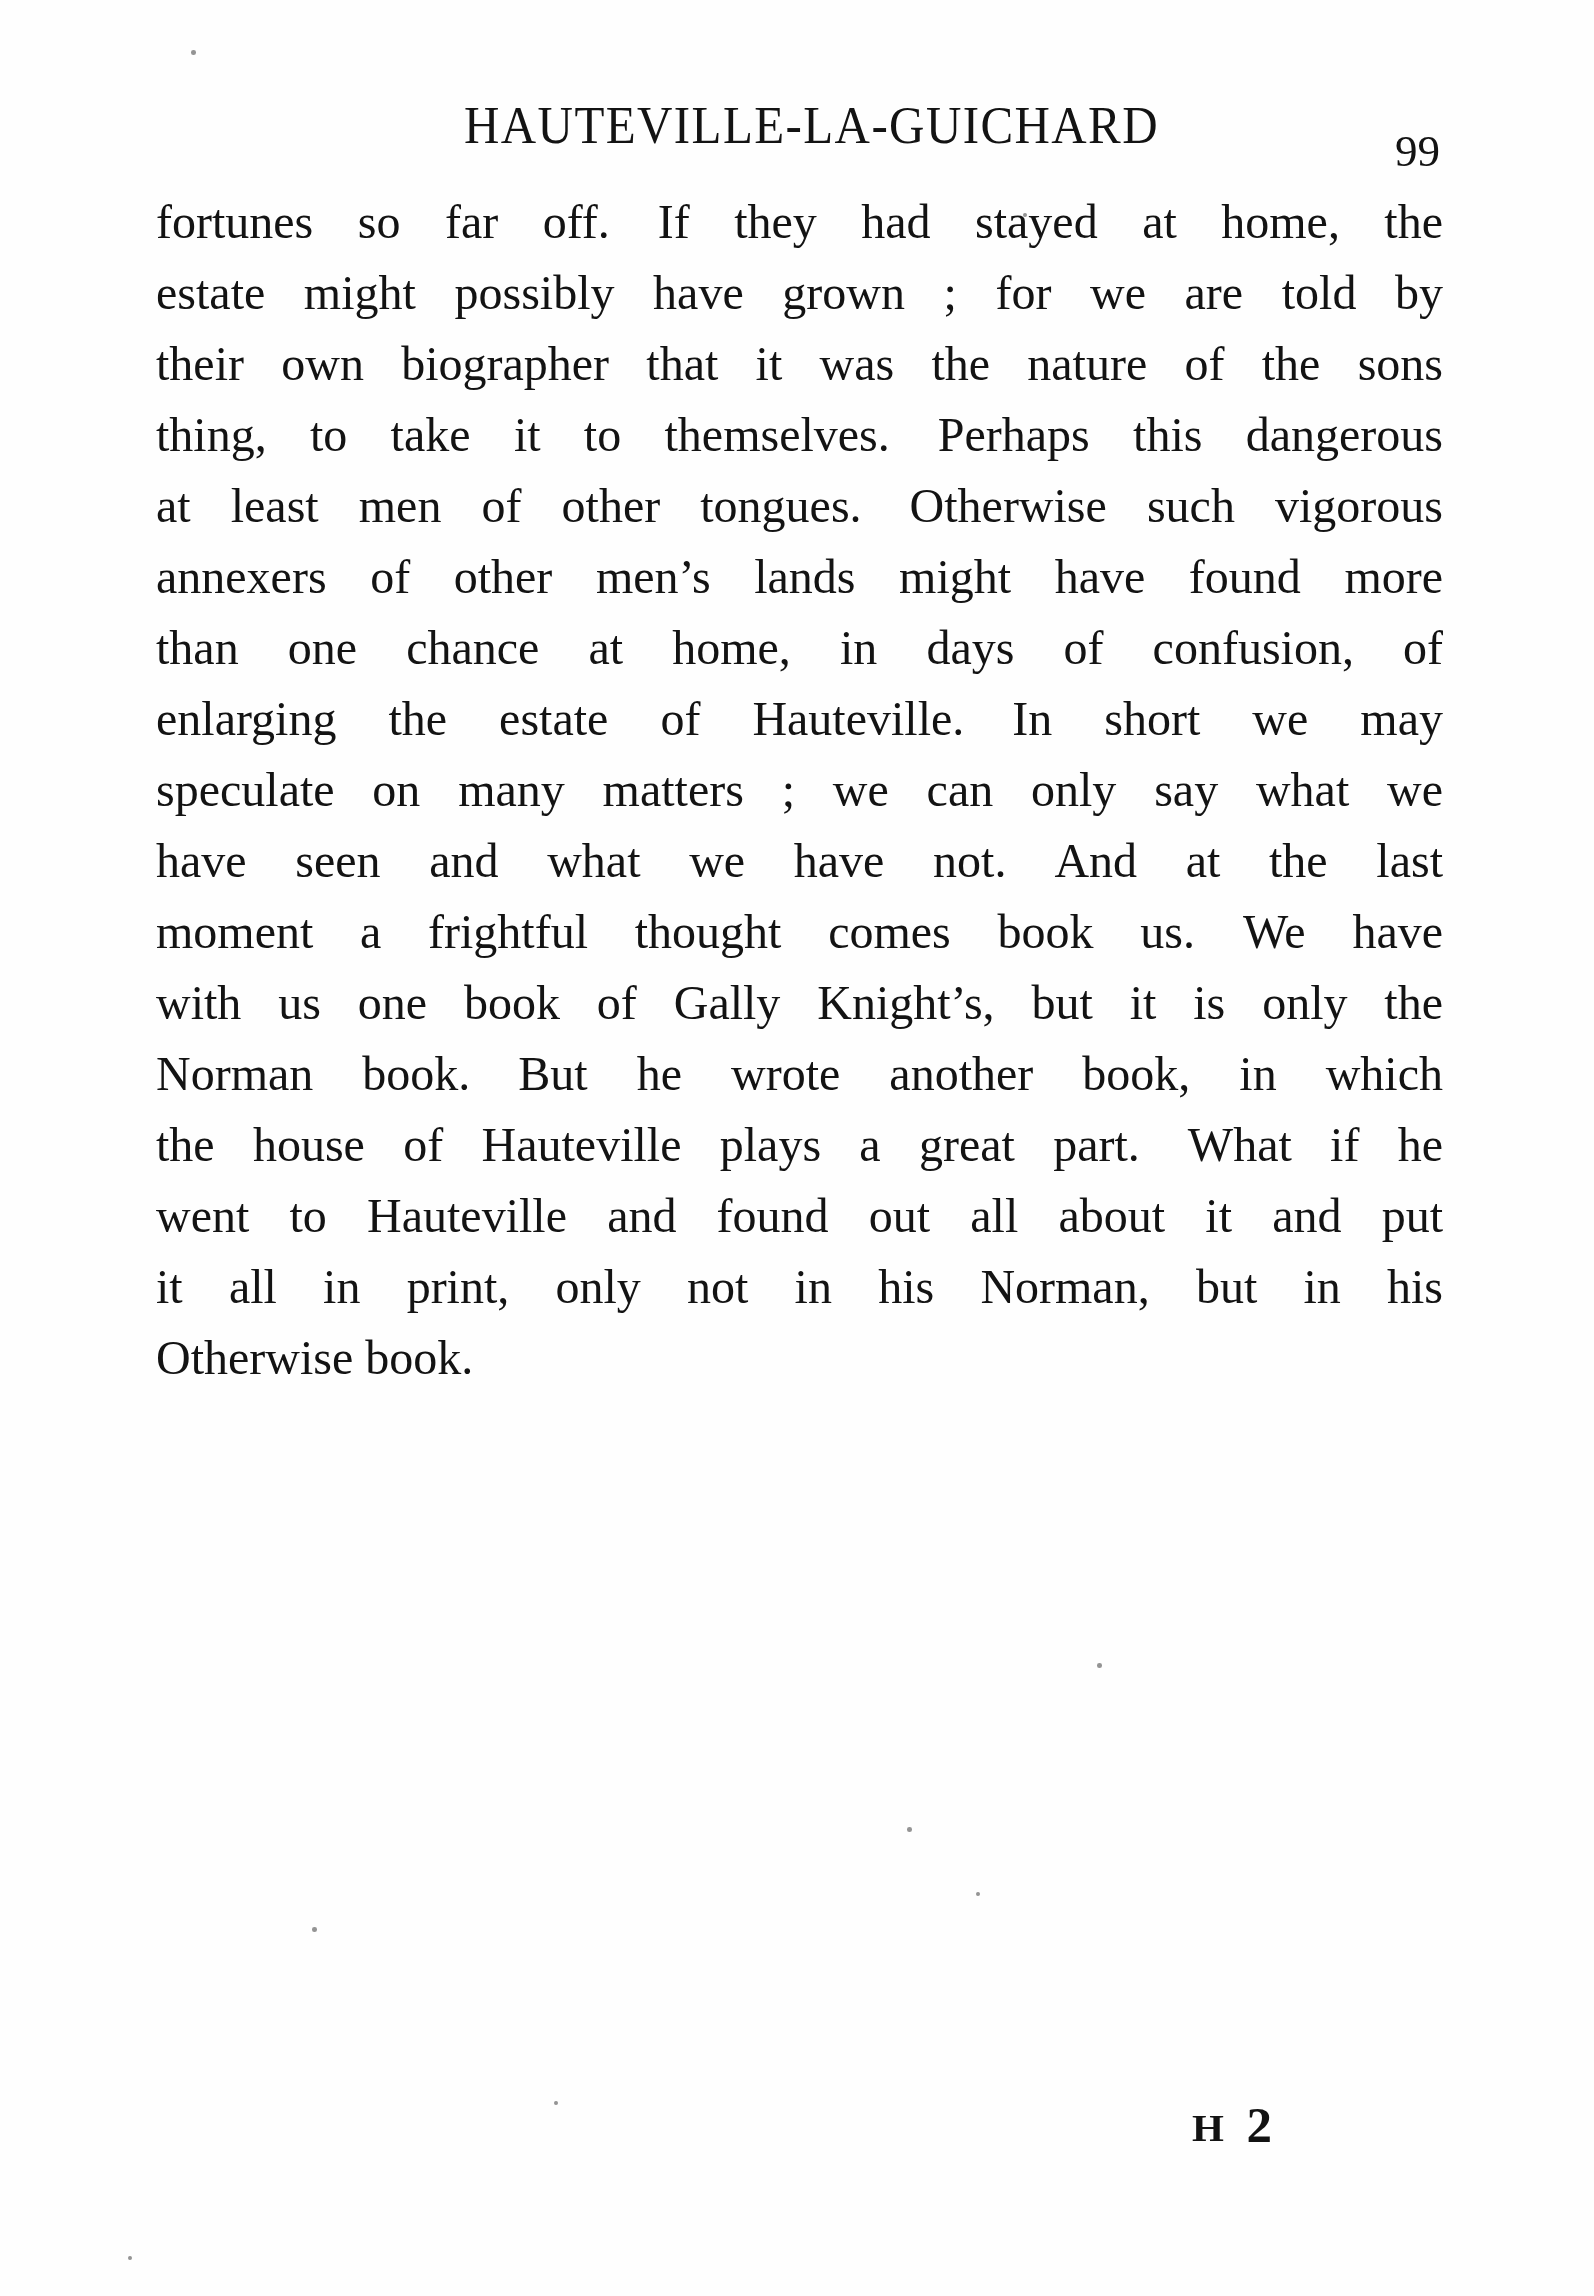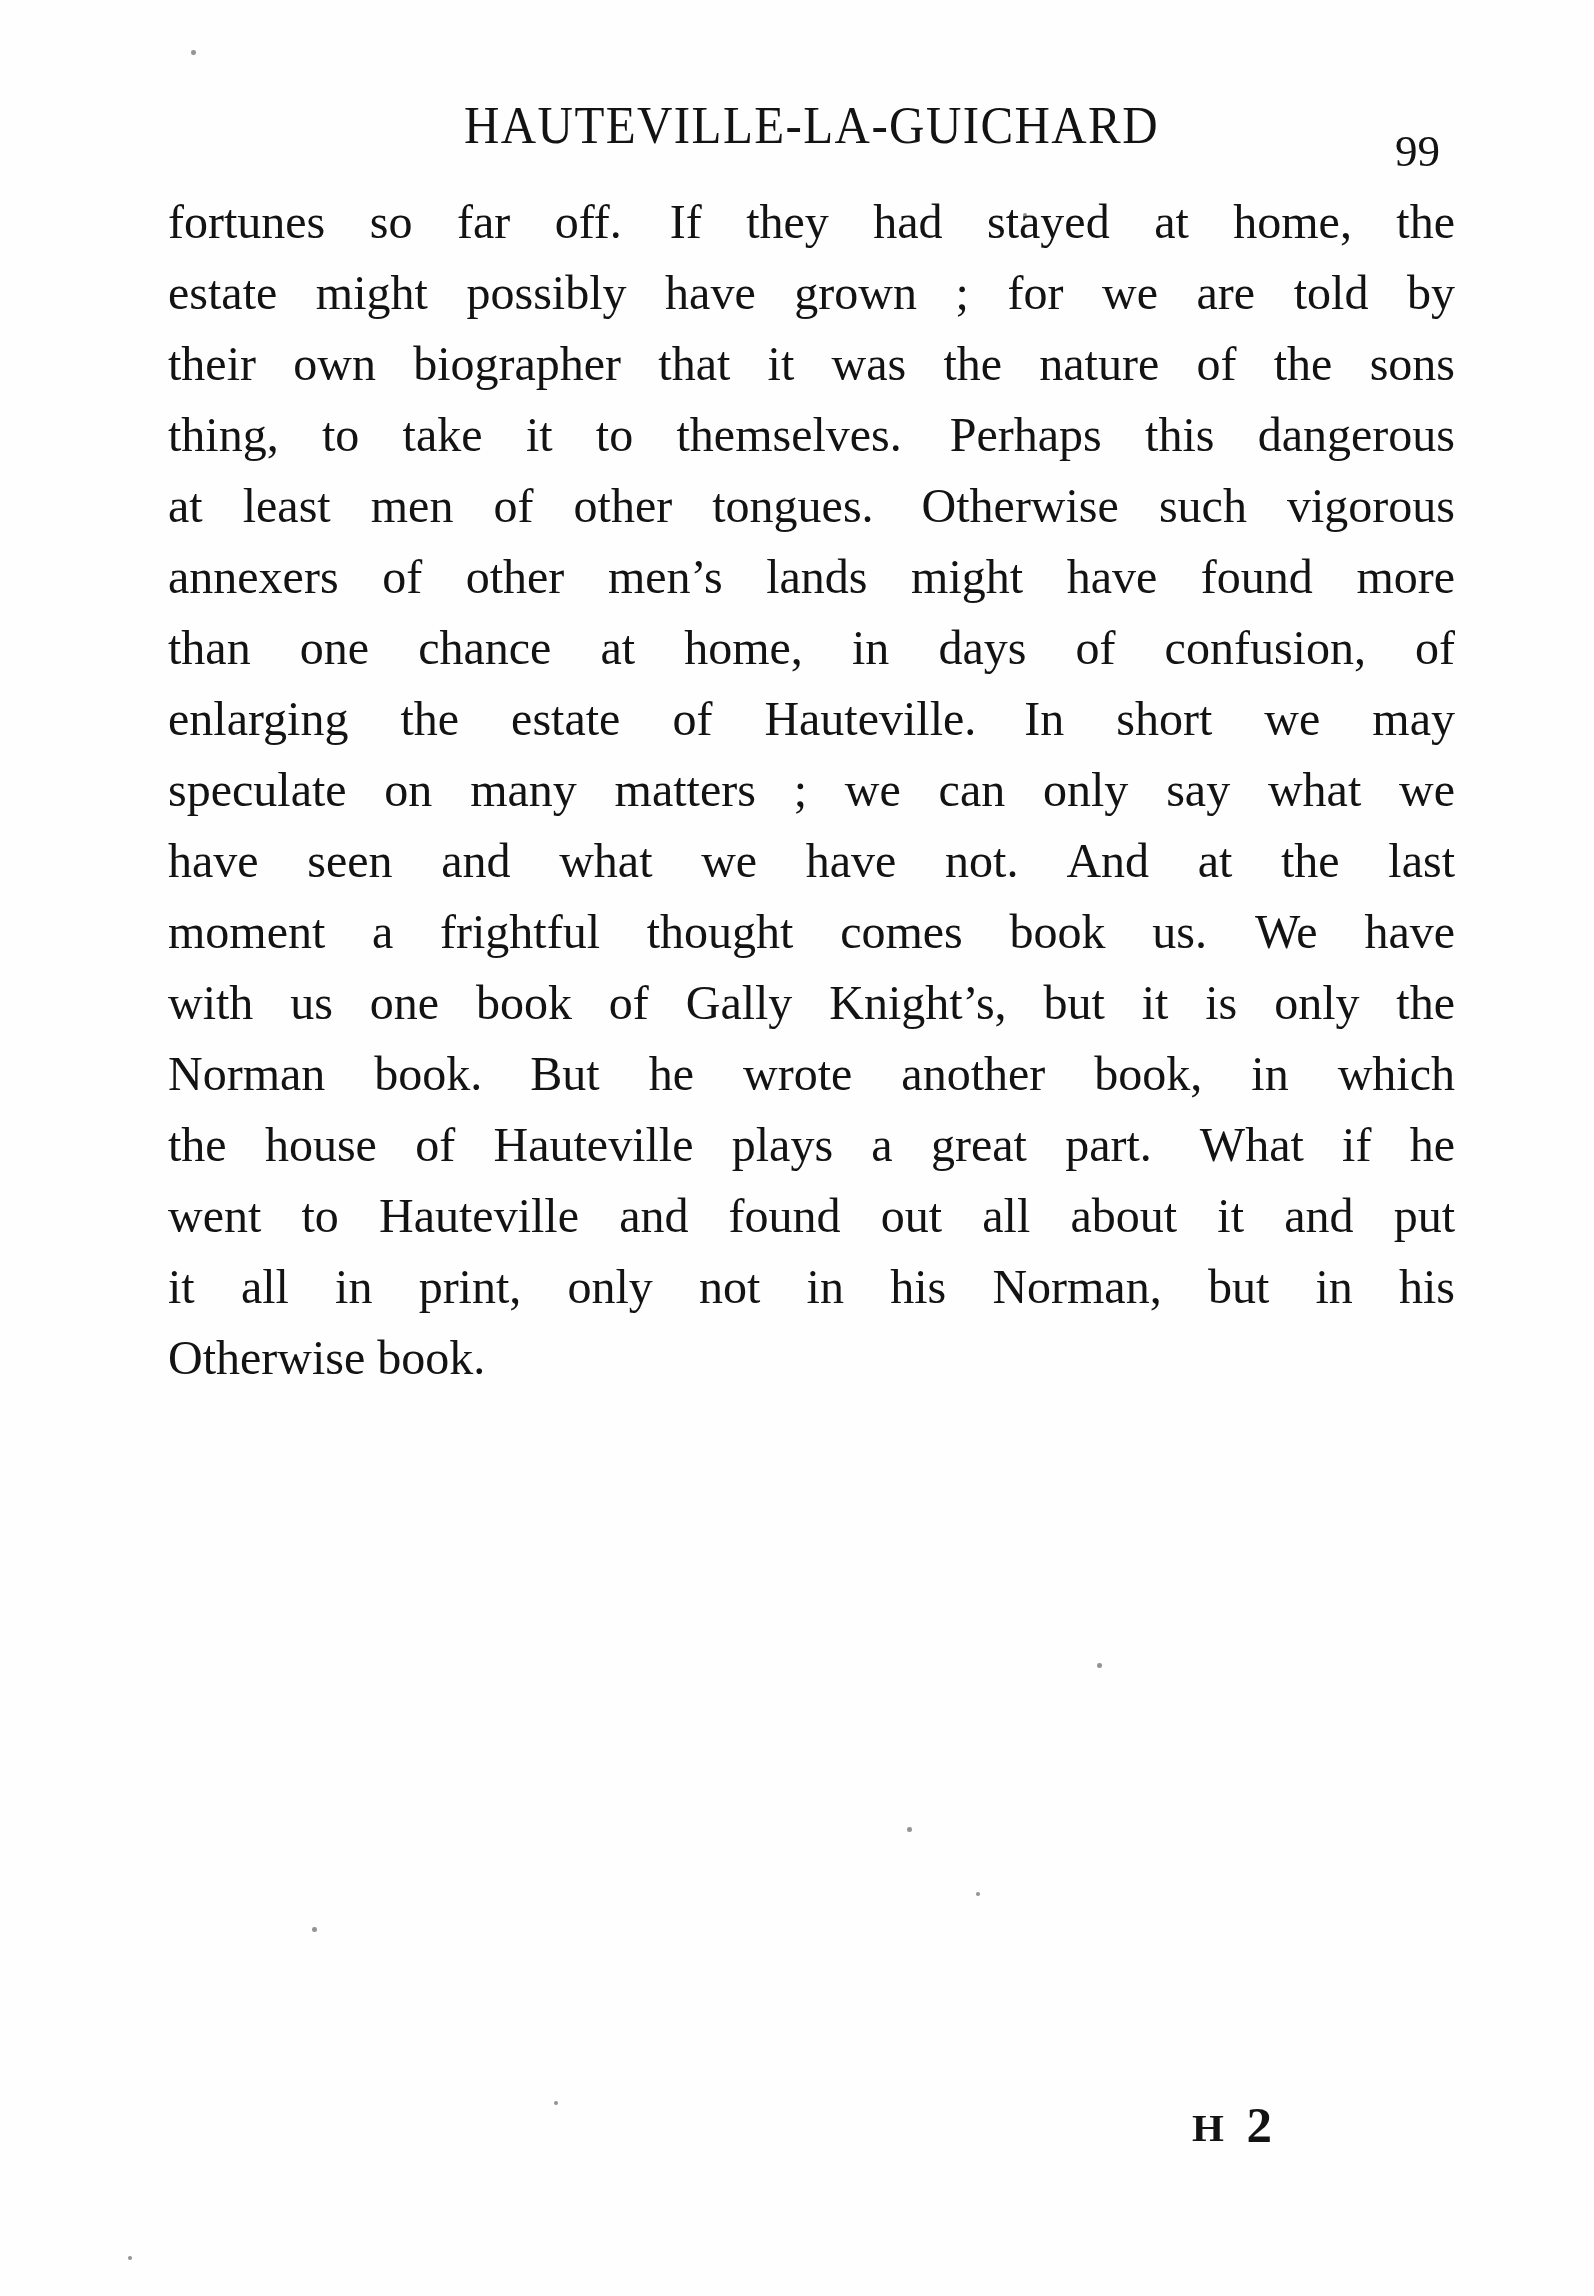--- a/index.html
+++ b/index.html
@@ -36,21 +36,21 @@
   .page-number {
     position: absolute;
     right: 15px;
     top: 0;
     font-size: 45px;
     line-height: 56px;
     margin-top: 25px;
   }
   .body-text {
     position: absolute;
-    left: 168px;
+    left: 156px;
     top: 186px;
     width: 1287px;
     font-size: 48px;
     line-height: 71px;
   }
   .text-line {
     text-align: justify;
     text-align-last: justify;
     white-space: normal;
   }

